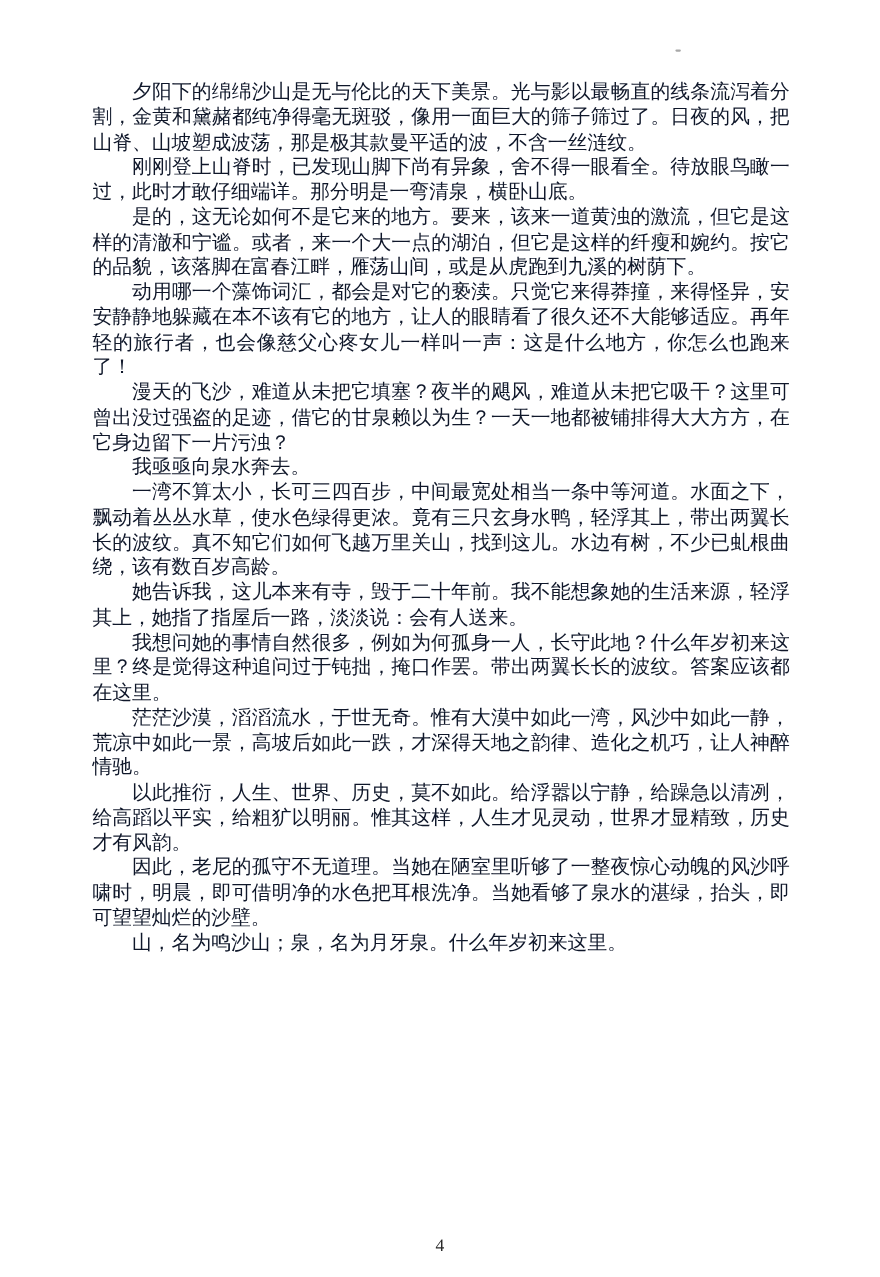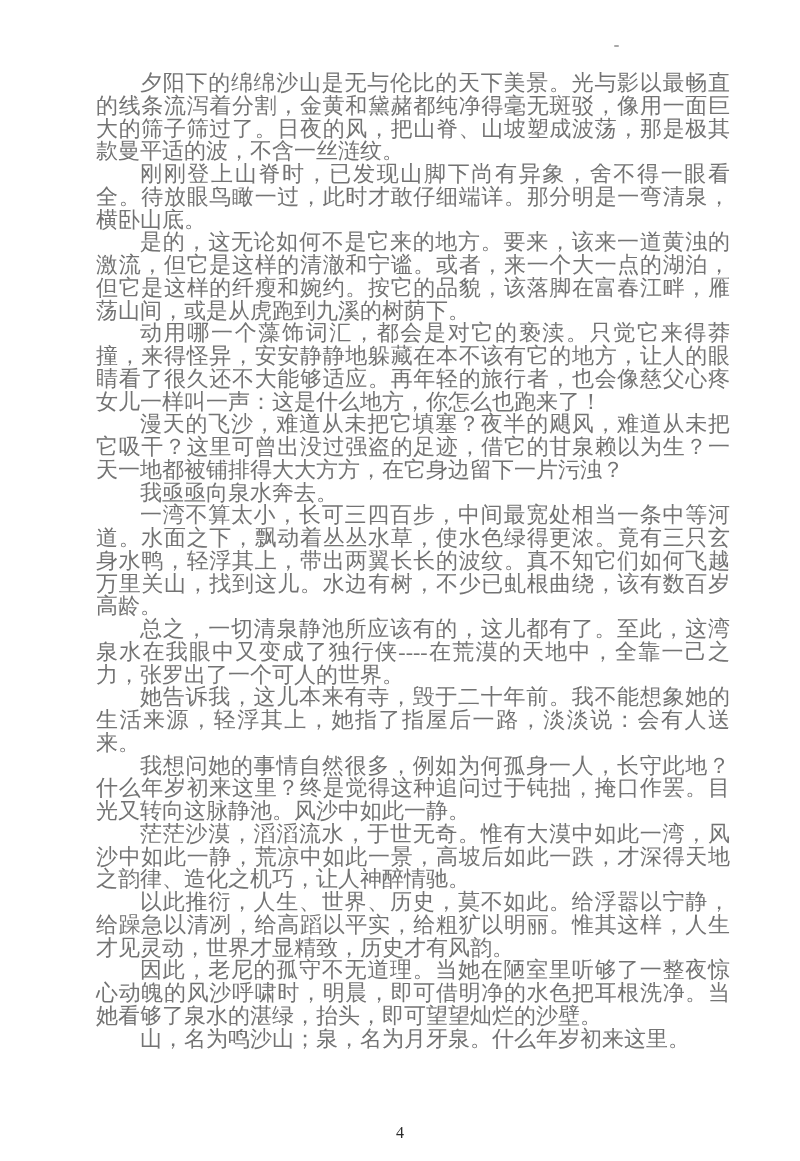--- a/index.html
+++ b/index.html
@@ -15,25 +15,25 @@
     }
     .page {
       position: relative;
       width: 800px;
       height: 1161px;
       background: #ffffff;
       overflow: hidden;
     }
     .content {
       position: absolute;
-      left: 96px;
+      left: 84px;
       top: 72px;
       width: 634px;
-      color: #737373;
-      font-size: 22px;
+      color: #0f172a;
+      font-size: 18px;
       line-height: 22.75px;
       text-align: justify;
       text-justify: inter-ideograph;
     }
     .content p {
       margin: 0;
       padding: 0;
       text-indent: 2em;
       word-break: break-all;
     }
@@ -64,23 +64,22 @@
   <div class="scan-speckle"></div>
 
   <div class="content">
     <p>夕阳下的绵绵沙山是无与伦比的天下美景。光与影以最畅直的线条流泻着分割，金黄和黛赭都纯净得毫无斑驳，像用一面巨大的筛子筛过了。日夜的风，把山脊、山坡塑成波荡，那是极其款曼平适的波，不含一丝涟纹。</p>
     <p>刚刚登上山脊时，已发现山脚下尚有异象，舍不得一眼看全。待放眼鸟瞰一过，此时才敢仔细端详。那分明是一弯清泉，横卧山底。</p>
     <p>是的，这无论如何不是它来的地方。要来，该来一道黄浊的激流，但它是这样的清澈和宁谧。或者，来一个大一点的湖泊，但它是这样的纤瘦和婉约。按它的品貌，该落脚在富春江畔，雁荡山间，或是从虎跑到九溪的树荫下。</p>
     <p>动用哪一个藻饰词汇，都会是对它的亵渎。只觉它来得莽撞，来得怪异，安安静静地躲藏在本不该有它的地方，让人的眼睛看了很久还不大能够适应。再年轻的旅行者，也会像慈父心疼女儿一样叫一声：这是什么地方，你怎么也跑来了！</p>
     <p>漫天的飞沙，难道从未把它填塞？夜半的飓风，难道从未把它吸干？这里可曾出没过强盗的足迹，借它的甘泉赖以为生？一天一地都被铺排得大大方方，在它身边留下一片污浊？</p>
     <p>我亟亟向泉水奔去。</p>
     <p>一湾不算太小，长可三四百步，中间最宽处相当一条中等河道。水面之下，飘动着丛丛水草，使水色绿得更浓。竟有三只玄身水鸭，轻浮其上，带出两翼长长的波纹。真不知它们如何飞越万里关山，找到这儿。水边有树，不少已虬根曲绕，该有数百岁高龄。</p>
-    <p>总之，一切清泉静池所应该有的，这儿都有了。至此，这湾泉水在我眼中又变成了独行侠----在荒漠的天地中，全靠一己之力，张罗出了一个可人的世界。</p>
     <p>她告诉我，这儿本来有寺，毁于二十年前。我不能想象她的生活来源，轻浮其上，她指了指屋后一路，淡淡说：会有人送来。</p>
-    <p>我想问她的事情自然很多，例如为何孤身一人，长守此地？什么年岁初来这里？终是觉得这种追问过于钝拙，掩口作罢。目光又转向这脉静池。风沙中如此一静。</p>
+    <p>我想问她的事情自然很多，例如为何孤身一人，长守此地？什么年岁初来这里？终是觉得这种追问过于钝拙，掩口作罢。带出两翼长长的波纹。答案应该都在这里。</p>
     <p>茫茫沙漠，滔滔流水，于世无奇。惟有大漠中如此一湾，风沙中如此一静，荒凉中如此一景，高坡后如此一跌，才深得天地之韵律、造化之机巧，让人神醉情驰。</p>
     <p>以此推衍，人生、世界、历史，莫不如此。给浮嚣以宁静，给躁急以清冽，给高蹈以平实，给粗犷以明丽。惟其这样，人生才见灵动，世界才显精致，历史才有风韵。</p>
     <p>因此，老尼的孤守不无道理。当她在陋室里听够了一整夜惊心动魄的风沙呼啸时，明晨，即可借明净的水色把耳根洗净。当她看够了泉水的湛绿，抬头，即可望望灿烂的沙壁。</p>
     <p>山，名为鸣沙山；泉，名为月牙泉。什么年岁初来这里。</p>
   </div>
 
   <div class="pagenum">4</div>
 
 </div>
 

